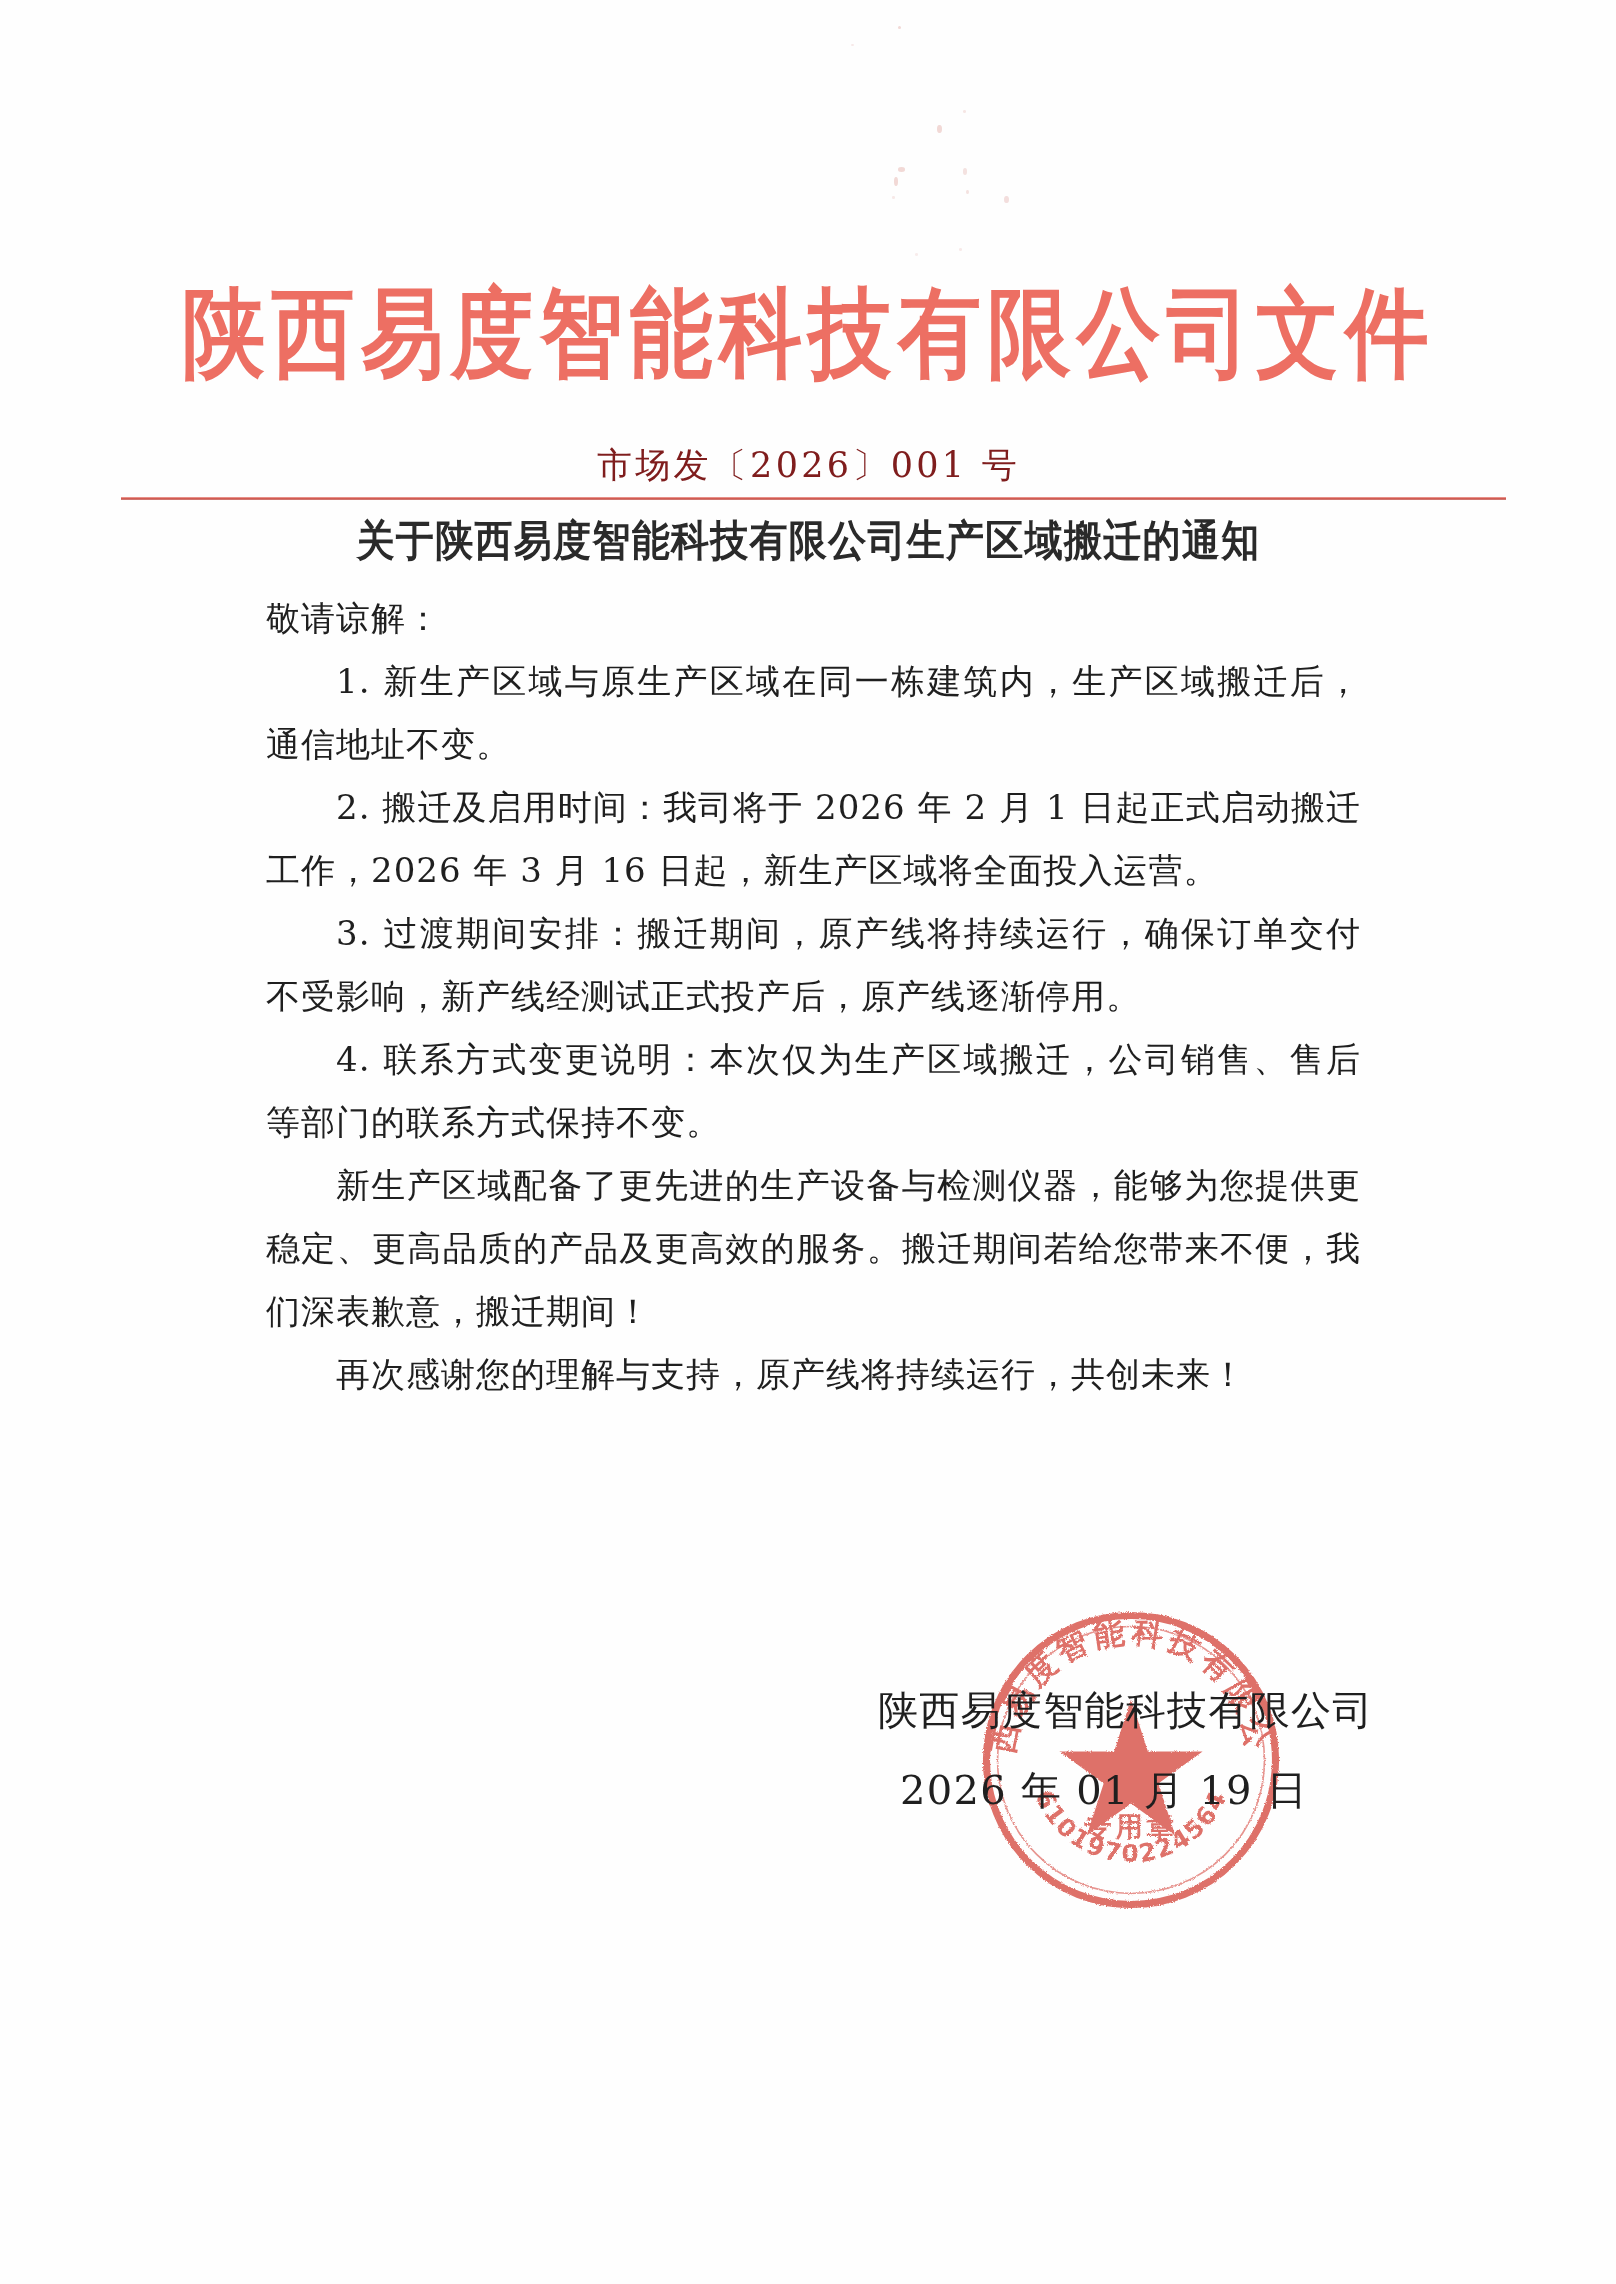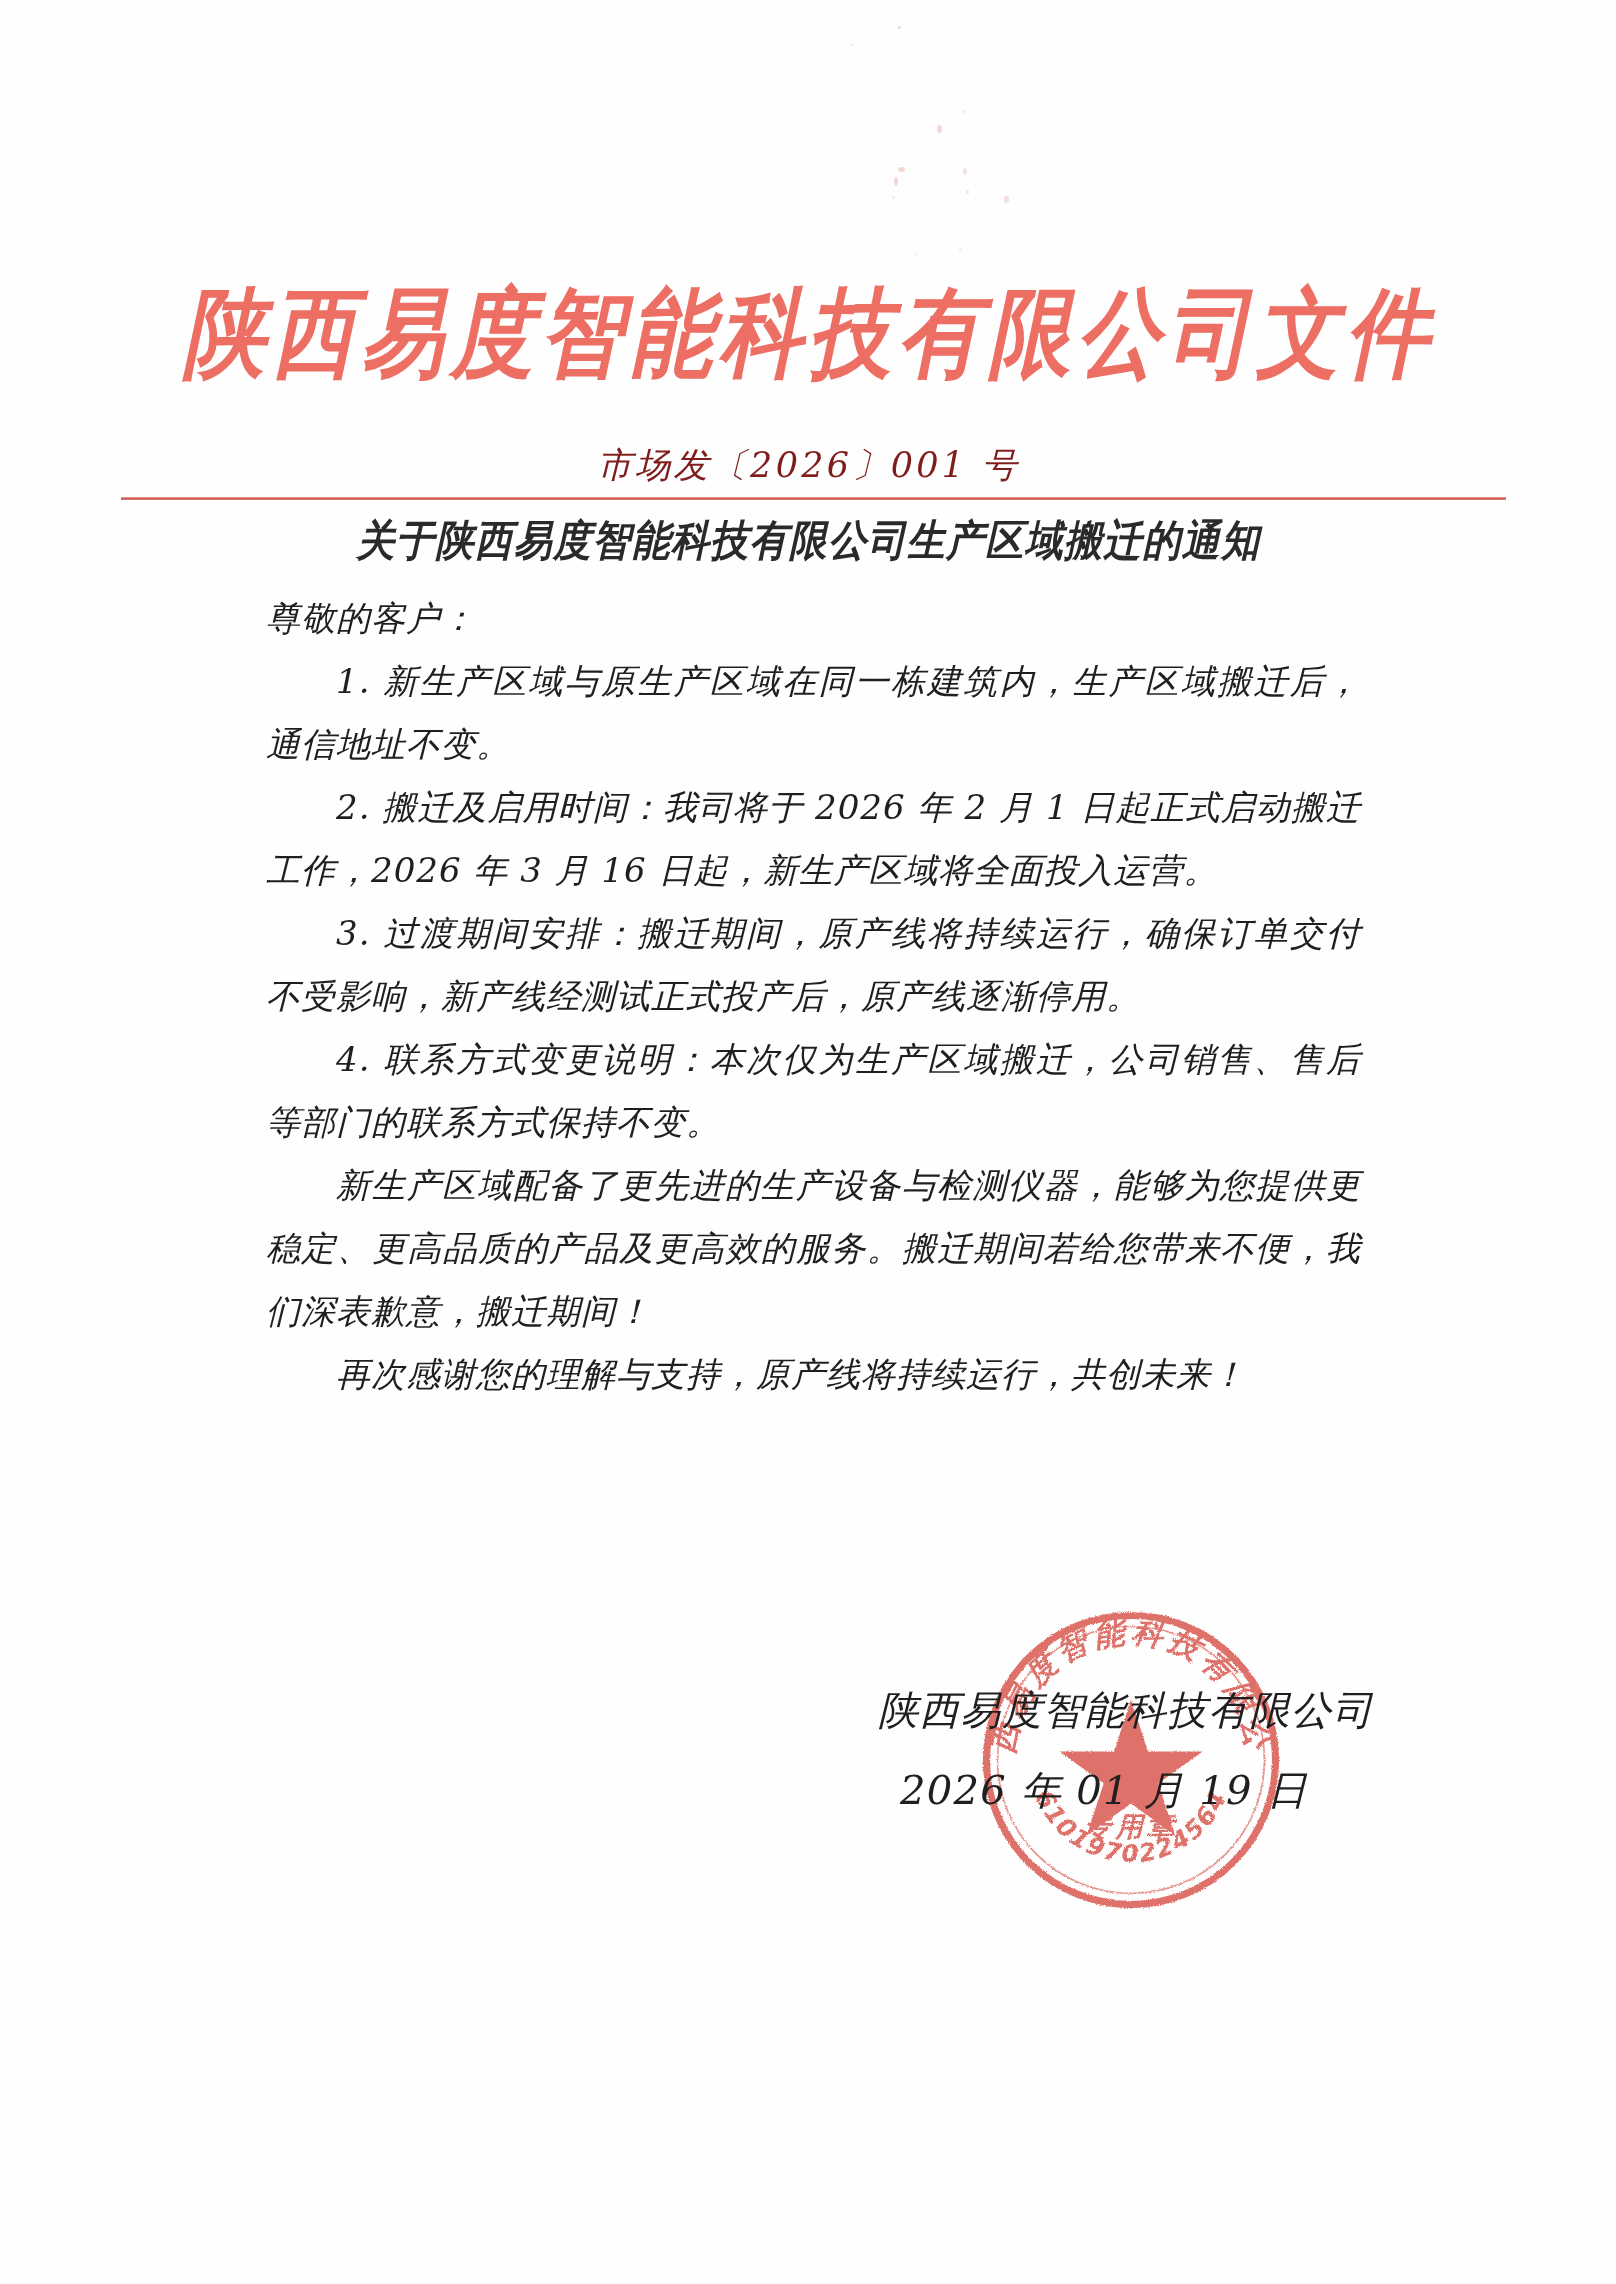--- a/index.html
+++ b/index.html
@@ -10,21 +10,20 @@
   }
   body {
     font-family: "DejaVu Sans", sans-serif;
   }
   .page {
     position: relative;
     width: 1617px;
     height: 2284px;
     background: #fefefe;
     overflow: hidden;
-    font-style: italic;
   }
 
   
   .speckle {
     position: absolute;
     border-radius: 50%;
     background: #e7b9b5;
     opacity: .55;
   }
 
@@ -164,21 +163,21 @@
 
   <div class="masthead">陕西易度智能科技有限公司文件</div>
 
   <div class="docnum">市场发〔2026〕001 号</div>
 
   <div class="redrule"></div>
 
   <div class="doctitle">关于陕西易度智能科技有限公司生产区域搬迁的通知</div>
 
   <div class="body-area">
-    <p class="para salutation">尊敬的客户：</p>
+    <p class="para salutation">敬请谅解：</p>
     <p class="para indent">1. 新生产区域与原生产区域在同一栋建筑内，生产区域搬迁后，通信地址不变。</p>
     <p class="para indent">2. 搬迁及启用时间：我司将于 2026 年 2 月 1 日起正式启动搬迁工作，2026 年 3 月 16 日起，新生产区域将全面投入运营。</p>
     <p class="para indent">3. 过渡期间安排：搬迁期间，原产线将持续运行，确保订单交付不受影响，新产线经测试正式投产后，原产线逐渐停用。</p>
     <p class="para indent">4. 联系方式变更说明：本次仅为生产区域搬迁，公司销售、售后等部门的联系方式保持不变。</p>
     <p class="para indent">新生产区域配备了更先进的生产设备与检测仪器，能够为您提供更稳定、更高品质的产品及更高效的服务。搬迁期间若给您带来不便，我们深表歉意，搬迁期间！</p>
     <p class="para indent">再次感谢您的理解与支持，原产线将持续运行，共创未来！</p>
   </div>
 
   <div class="seal">
     <svg viewBox="0 0 470 470" xmlns="http://www.w3.org/2000/svg">

